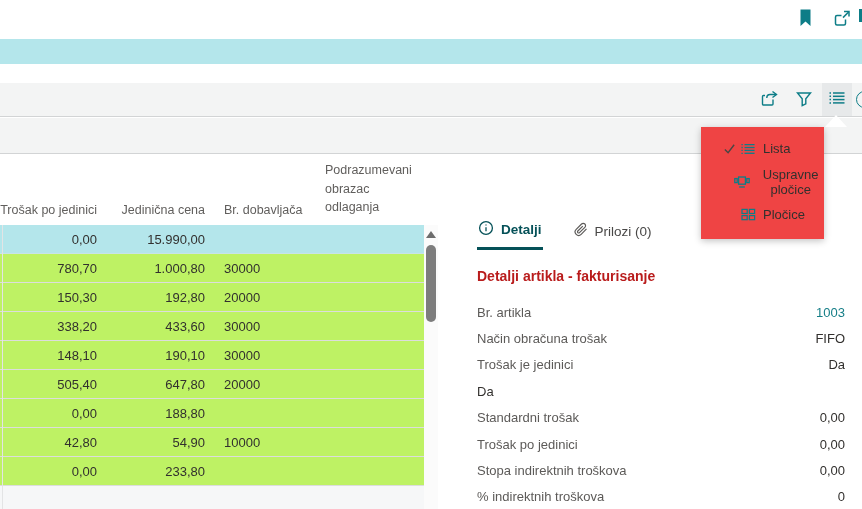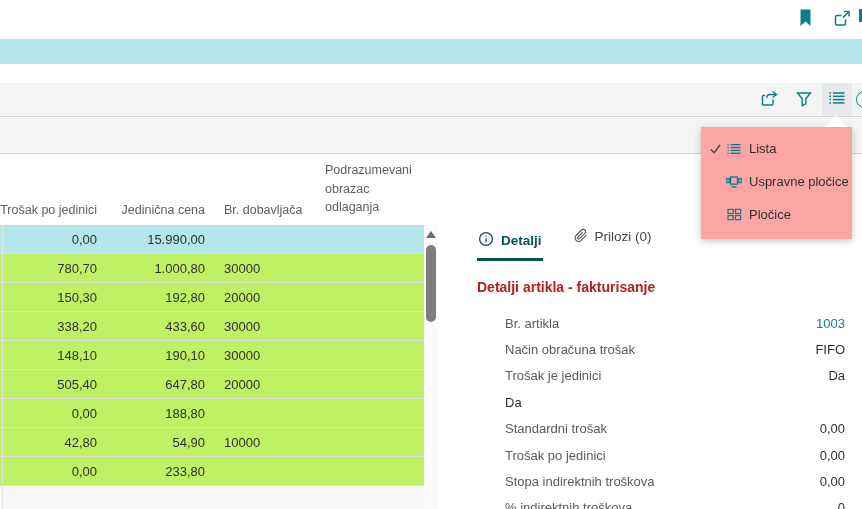--- a/index.html
+++ b/index.html
@@ -43,31 +43,31 @@
   .row-empty { height:23px; background:#f6f7f8; }
 
   .scrollbar { left:424px; top:225px; width:14px; height:284px; background:#fbfbfb; }
   .sb-up { position:absolute; left:2px; top:6px; width:0; height:0; border-left:5px solid transparent; border-right:5px solid transparent; border-bottom:7px solid #6d6d6d; cursor:pointer; }
   .sb-thumb { position:absolute; left:2px; top:20px; width:10px; height:77px; background:#7d7d7d; border-radius:5px; cursor:grab; }
 
   
   .details { left:477px; top:218px; width:368px; }
   .tabs { display:flex; gap:30px; }
   .tab { display:flex; align-items:center; gap:7px; font-size:13.5px; padding:2px 1px 8px 1px; cursor:pointer; background:none; border:none; }
-  .tab.active { color:#055158; font-weight:bold; border-bottom:3px solid #055158;margin-top:11px; }
+  .tab.active { color:#055158; font-weight:bold; border-bottom:3px solid #055158; }
   .tab.inactive { color:#494847; }
   .dheading { margin-top:18px; font-size:14px; font-weight:bold; color:#b91c1c; }
-  .fields { margin-top:15px;margin-left:28px; }
+  .fields { margin-top:15px; }
   .field { display:flex; justify-content:space-between; align-items:center; height:26.4px; font-size:13px; }
   .flabel { color:#5c5a58; }
   .fvalue { color:#32302e; }
   .fvalue.link { color:#157e87; cursor:pointer; }
 
   
-  .dropdown { left:701px; top:127px; width:151px; background:#fca5a5; box-shadow:0 2px 7px rgba(0,0,0,0.24); padding:5px 0 8px 2px; z-index:20; }
+  .dropdown { left:701px; top:127px; width:123px; background:#ef4444; box-shadow:0 2px 7px rgba(0,0,0,0.24); padding:5px 0 8px 16px; z-index:20; }
   .caret { position:absolute; top:-12px; left:124px; width:0; height:0; border-left:11px solid transparent; border-right:11px solid transparent; border-bottom:12px solid #ffffff; }
   .menu-item { height:33px; display:flex; align-items:center; font-size:13px; color:#32302e; cursor:pointer; background:none; border:none; width:100%; }
   .mi-check { width:17px; margin-left:6px; display:flex; align-items:center; }
   .mi-icon { width:16px; margin-right:7px; display:flex; align-items:center; justify-content:center; }
 </style>
 </head>
 <body>
 
 <div class="abs topbar">
   <button class="icon-btn" style="left:793px;">

